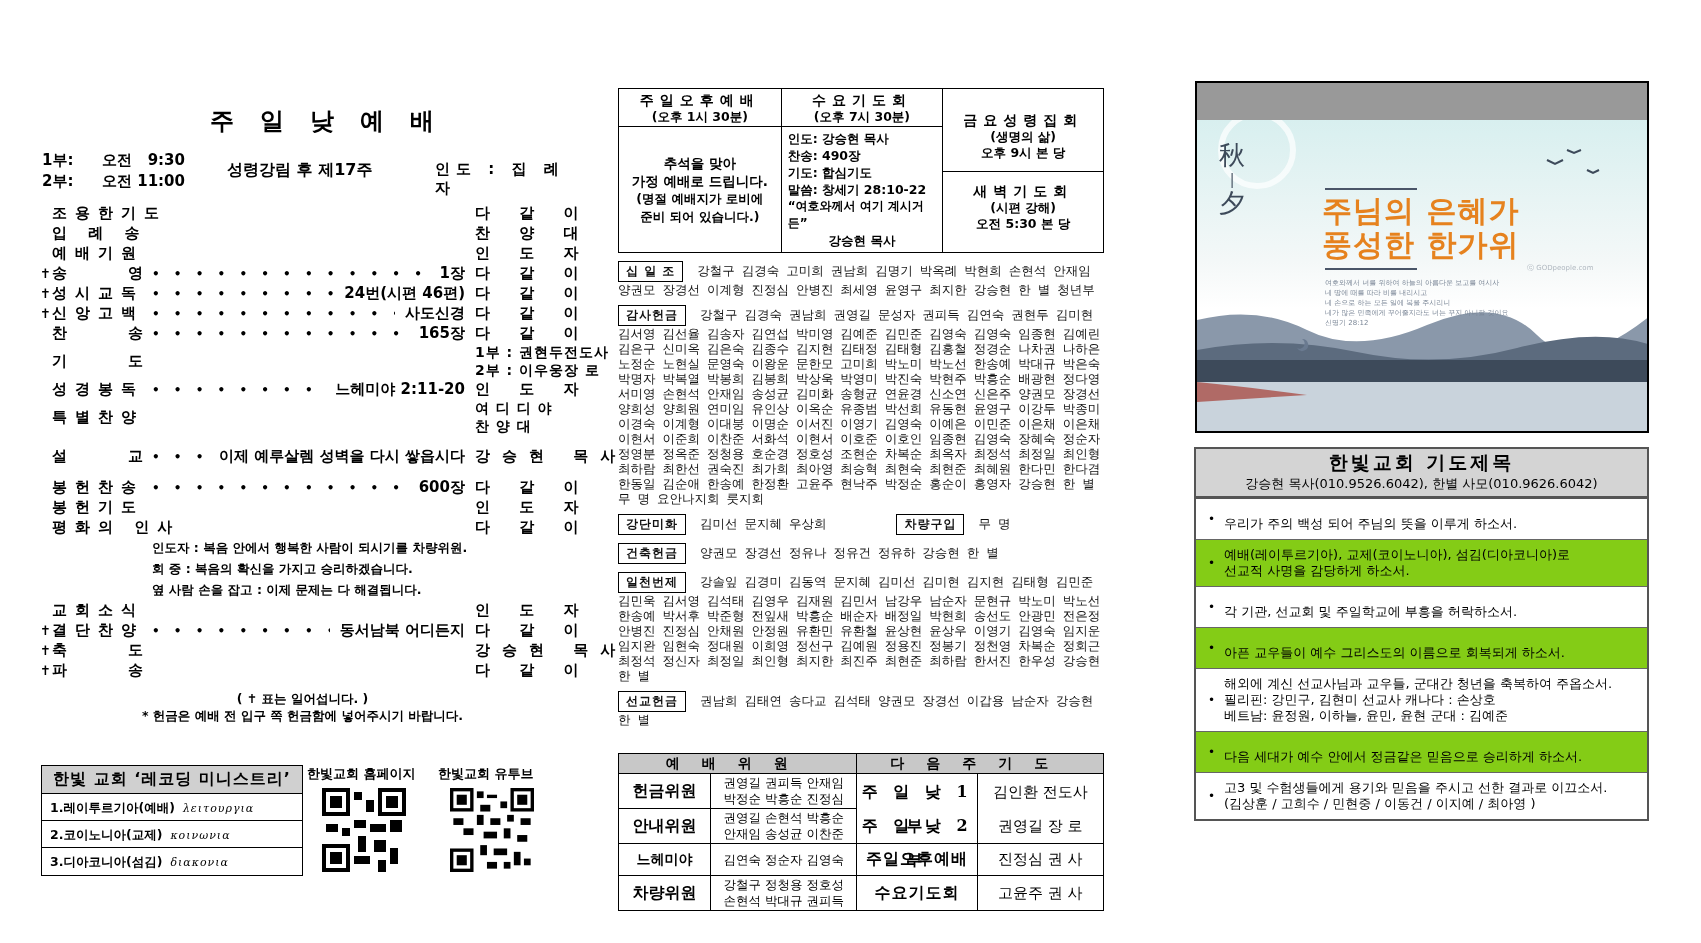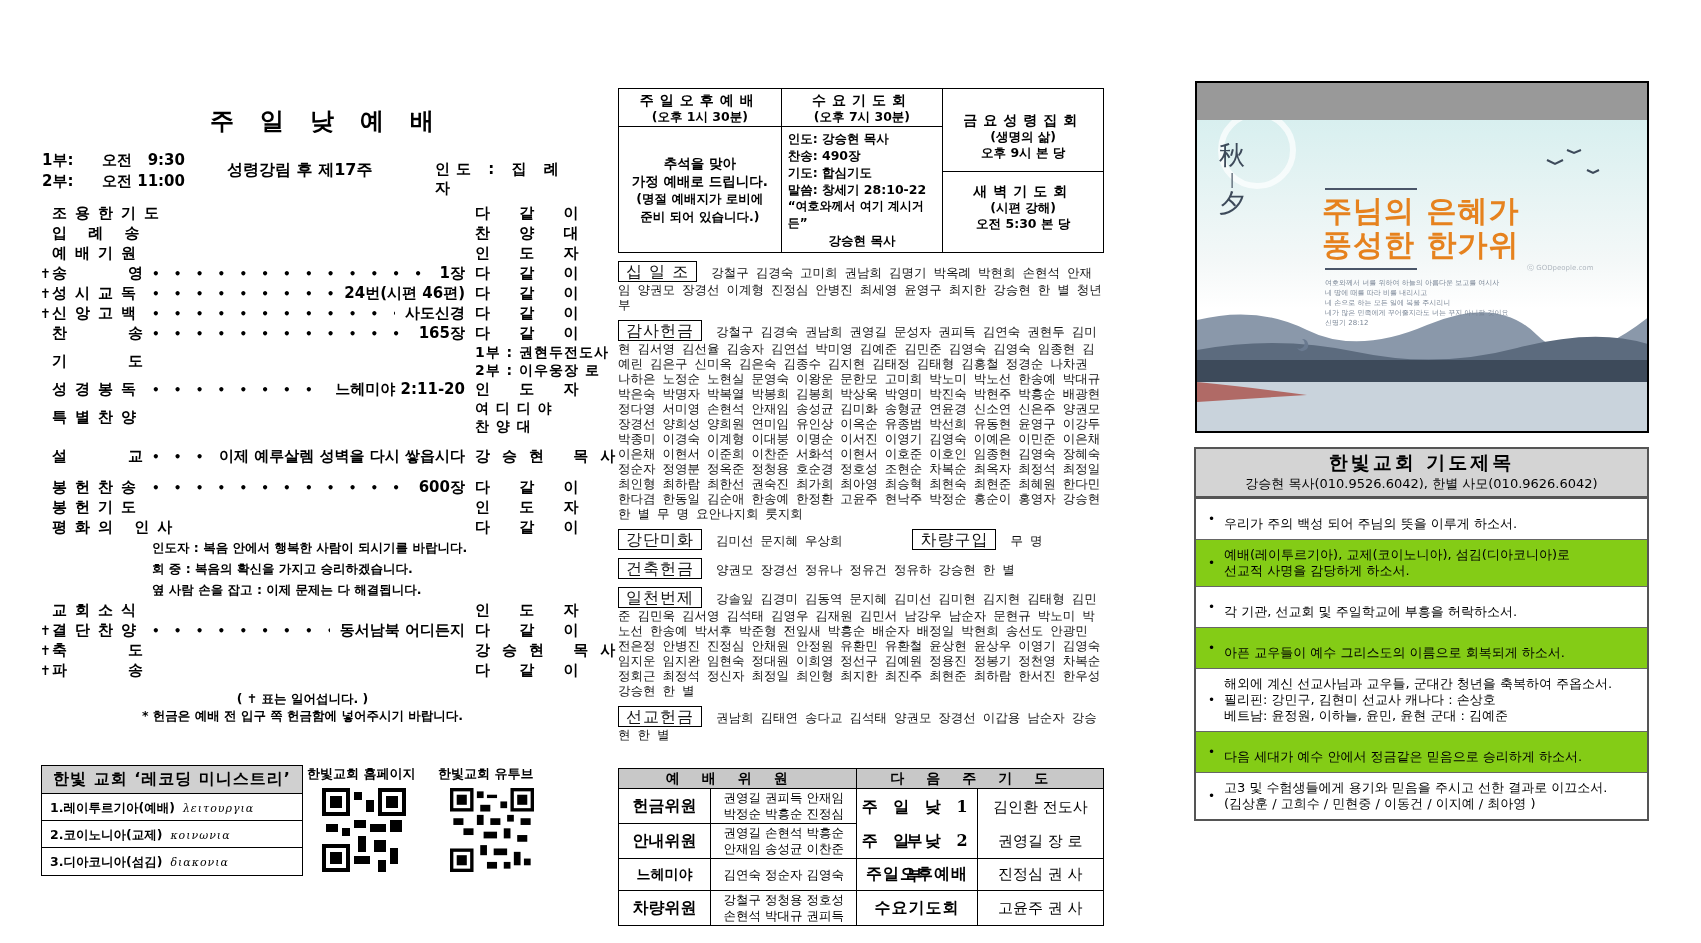--- a/index.html
+++ b/index.html
@@ -35,21 +35,21 @@
 .qr{width:84px;height:84px;background:#fff}
 
 #mid{left:618px;top:88px;width:486px}
 table{border-collapse:collapse}
 .svc td{border:1.5px solid #000;text-align:center;vertical-align:middle;font-weight:bold}
 .svc .h1{font-size:14px;letter-spacing:6px;line-height:18px}
 .svc .h2{font-size:12.5px;line-height:16px}
 .svc .b{font-size:12.5px;line-height:18px}
 .svc .wed{text-align:left;padding:3px 6px;font-size:12.5px;line-height:17px}
 .grp{margin-top:8px;font-size:12.5px;line-height:15px;color:#111}
-.tag{display:inline-block;border:1.5px solid #000;font-weight:normal;font-size:16px;padding:2px 7px;margin-right:14px;letter-spacing:1px;background:#fff}
+.tag{display:inline-block;border:1.5px solid #000;font-weight:bold;font-size:12px;padding:2px 7px;margin-right:14px;letter-spacing:1px;background:#fff}
 .names{word-spacing:3px}
 .roles{margin-top:26px;width:486px}
 .roles td{border:1.5px solid #000;text-align:center;vertical-align:middle}
 .roles th{background:#c8c8c8;border:1.5px solid #000;font-size:14px;letter-spacing:22px;height:20px}
 .roles .rn{font-family:Liberation Serif, serif;font-weight:bold;font-size:16px;width:92px}
 .roles .rp{font-size:12.5px;line-height:16px;width:146px}
 .roles .nw{font-family:"DejaVu Serif",serif;font-weight:bold;font-size:16px;letter-spacing:5px;width:120px}
 .roles .np{font-size:15px;width:126px}
 
 #poster{left:1195px;top:81px;width:454px;height:352px;border:2px solid #000;overflow:hidden;background:#ecf5f4}
@@ -161,21 +161,21 @@
         <span class="mid empty"></span>
         <span class="who">인 도 자</span>
       </div>
       <div class="orow">
         <span class="mark"></span>
         <span class="name" style="white-space:pre">평화의 인사</span>
         <span class="mid empty"></span>
         <span class="who">다 같 이</span>
       </div>
       <div class="peace">
-        <div>인도자 : 복음 안에서 행복한 사람이 되시기를 바랍니다.</div>
+        <div>인도자 : 복음 안에서 행복한 사람이 되시기를 차량위원.</div>
         <div>회   중 : 복음의 확신을 가지고 승리하겠습니다.</div>
         <div>옆 사람 손을 잡고 : 이제 문제는 다 해결됩니다.</div>
       </div>
       <div class="orow">
         <span class="mark"></span>
         <span class="name" style="white-space:pre">교회소식</span>
         <span class="mid empty"></span>
         <span class="who">인 도 자</span>
       </div>
       <div class="orow">

